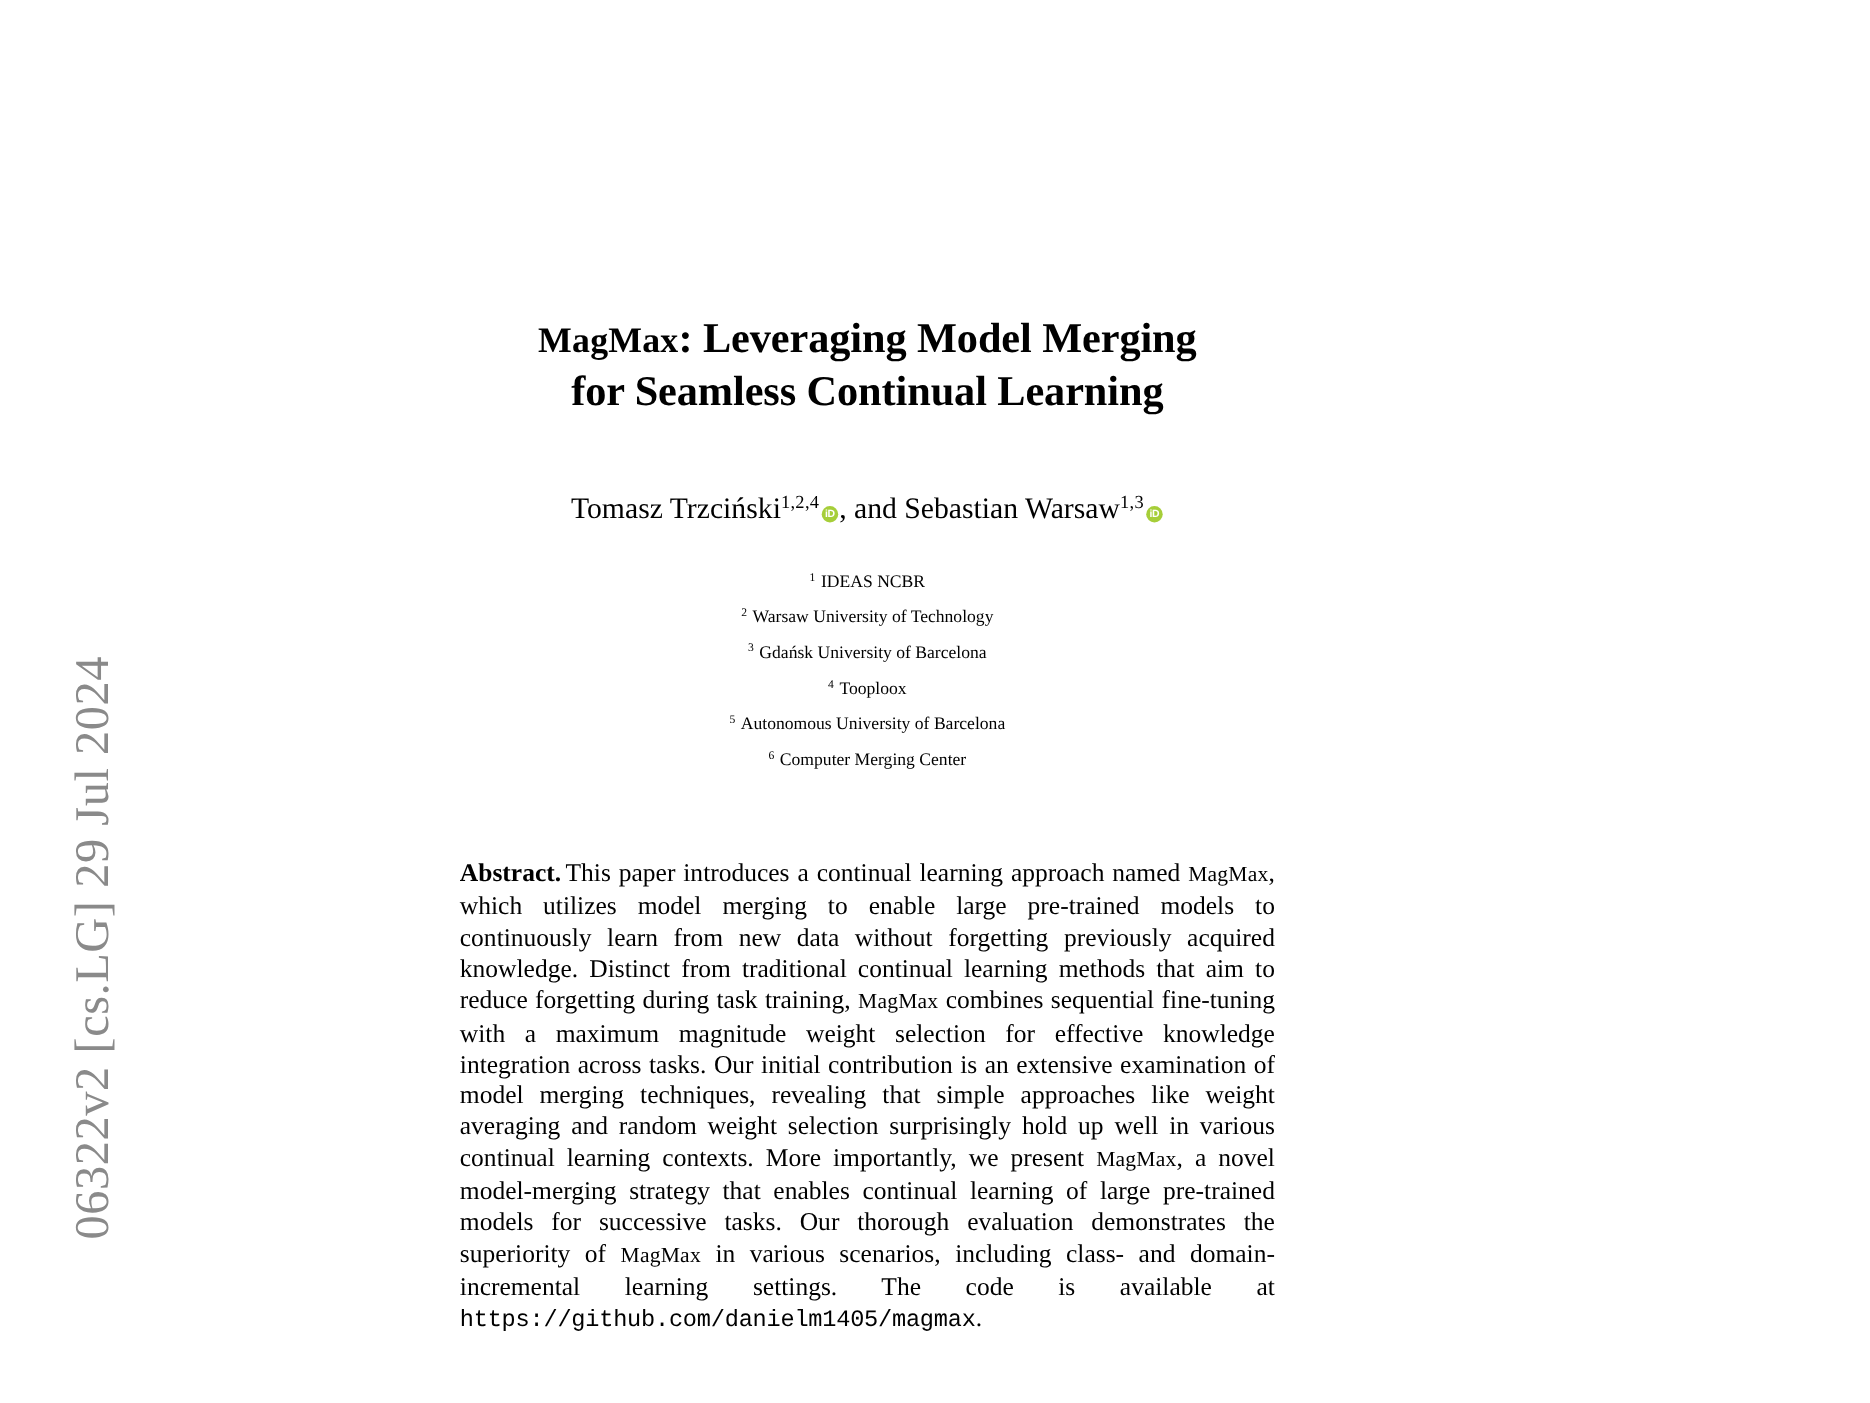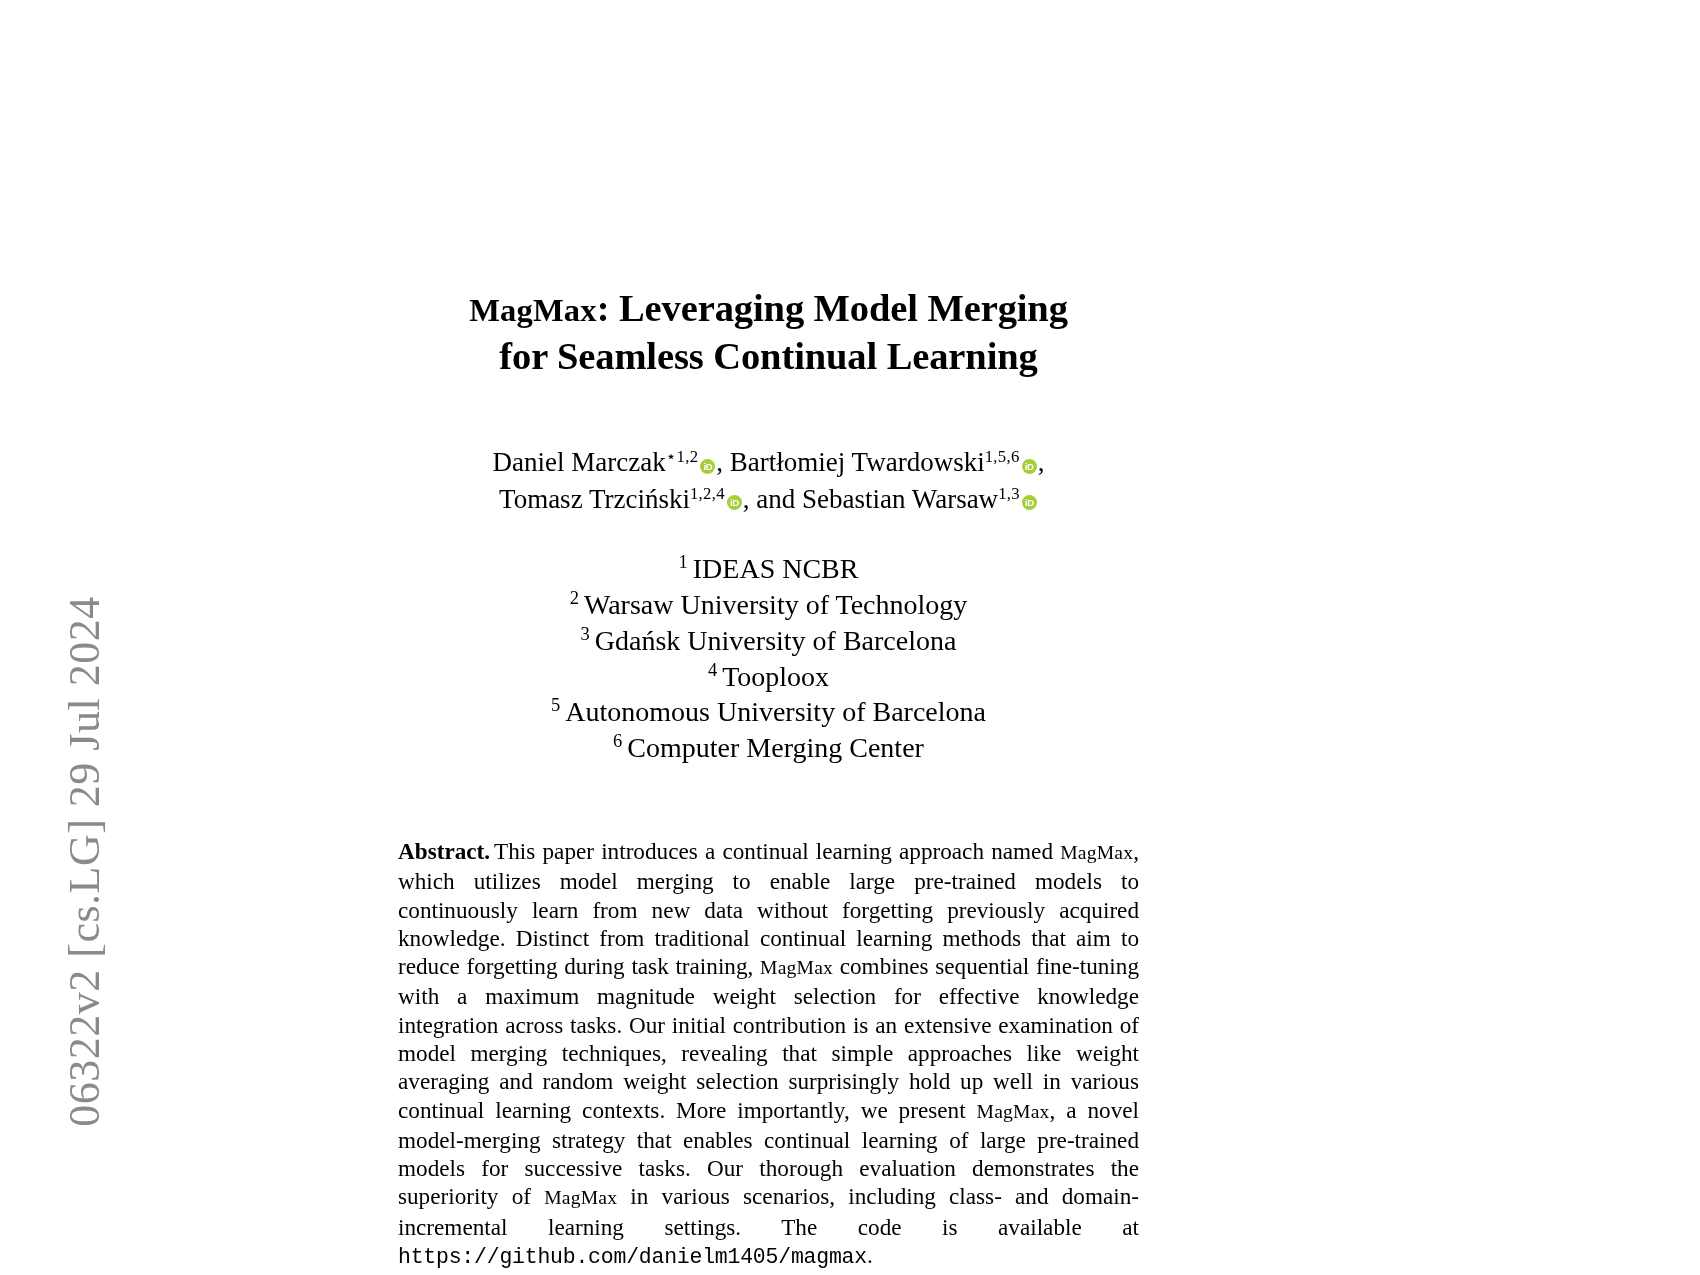--- a/index.html
+++ b/index.html
@@ -29,21 +29,21 @@
     letter-spacing: 0.5px;
     color: #8a8a8a;
     white-space: nowrap;
     text-align: center;
     user-select: none;
   }
 
   
   .page-col {
     position: absolute;
-    left: 396px;
+    left: 416px;
     top: 0;
     width: 745px;
   }
 
   
   .paper-title {
     margin: 0;
     padding-top: 285px;
     font-size: 38.5px;
     font-weight: 700;
@@ -86,21 +86,21 @@
     vertical-align: 1px;
     margin: 0 1px 0 2px;
     letter-spacing: -0.3px;
   }
 
   
   .affiliations {
     margin: 0;
     padding-top: 34px;
     text-align: center;
-    font-size: 28px;
+    font-size: 16px;
     line-height: 28.6px;
   }
   .affiliations .aff-row { white-space: nowrap; }
   .affiliations sup {
     font-size: 0.66em;
     vertical-align: 0.55em;
     margin-right: 5px;
   }
 
   
@@ -129,23 +129,20 @@
 <div class="arxiv-stamp">06322v2  [cs.LG]  29 Jul 2024</div>
 
 <div class="page-col">
 
   <h1 class="paper-title">
     <span class="smallcaps">MagMax</span><span>: Leveraging Model Merging</span><br>
     <span>for Seamless Continual Learning</span>
   </h1>
 
   <div class="authors">
-    <span class="ln1">
-      <span>Daniel Marczak</span><sup class="aff">⋆1,2</sup><span class="orcid">iD</span><span>, </span><span>Bartłomiej Twardowski</span><sup class="aff">1,5,6</sup><span class="orcid">iD</span><span>,</span>
-    </span>
     <span class="ln2">
       <span>Tomasz Trzciński</span><sup class="aff">1,2,4</sup><span class="orcid">iD</span><span>, and </span><span>Sebastian Warsaw</span><sup class="aff">1,3</sup><span class="orcid">iD</span>
     </span>
   </div>
 
   <div class="affiliations">
     <div class="aff-row"><sup>1</sup><span>IDEAS NCBR</span></div>
     <div class="aff-row"><sup>2</sup><span>Warsaw University of Technology</span></div>
     <div class="aff-row"><sup>3</sup><span>Gdańsk University of Barcelona</span></div>
     <div class="aff-row"><sup>4</sup><span>Tooploox</span></div>

